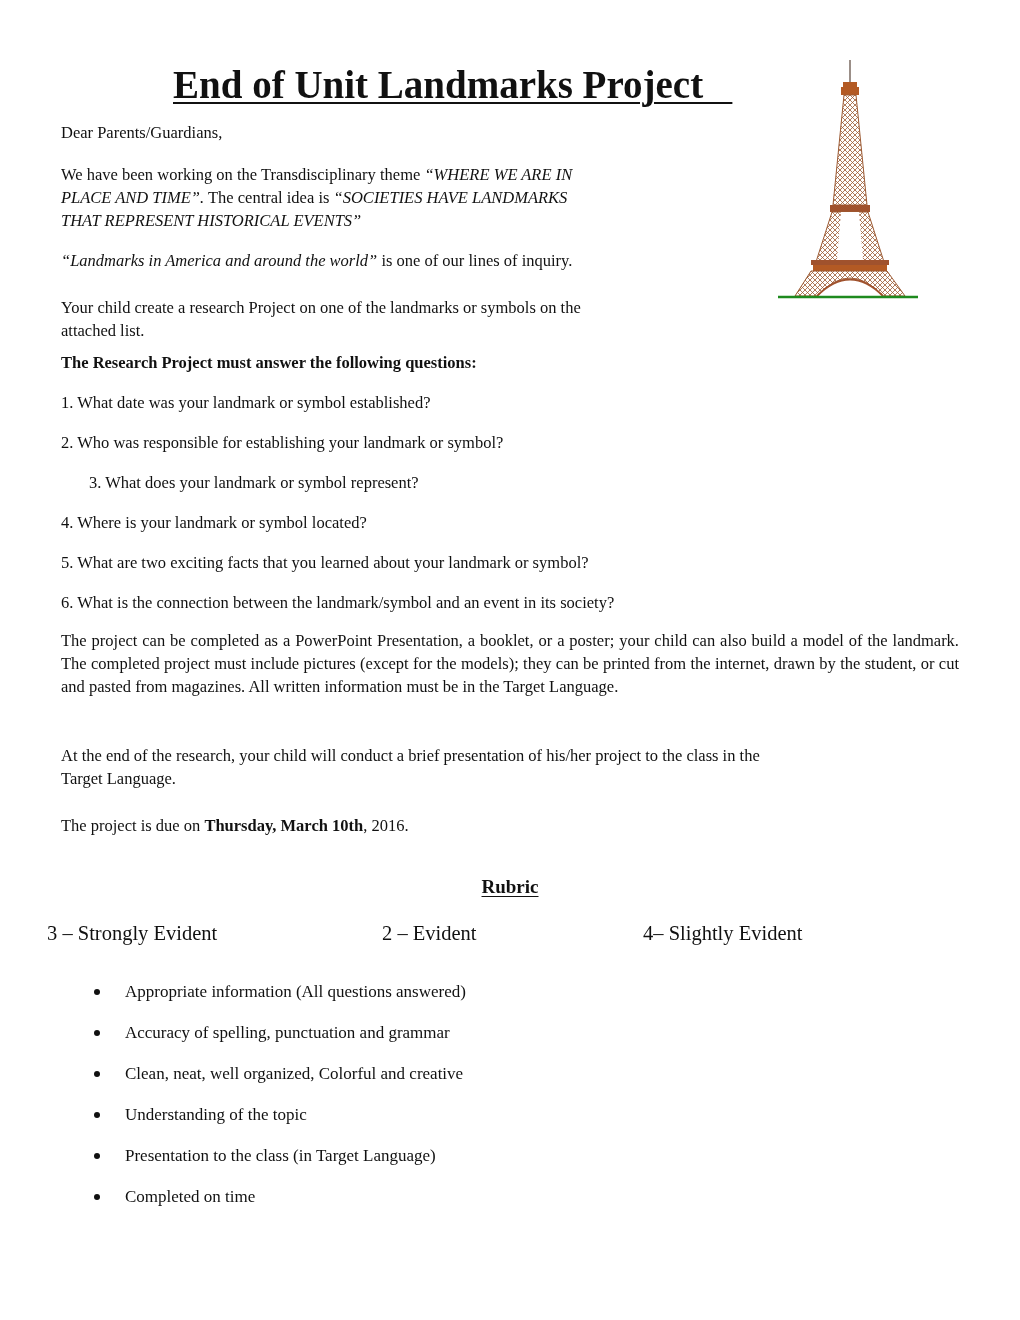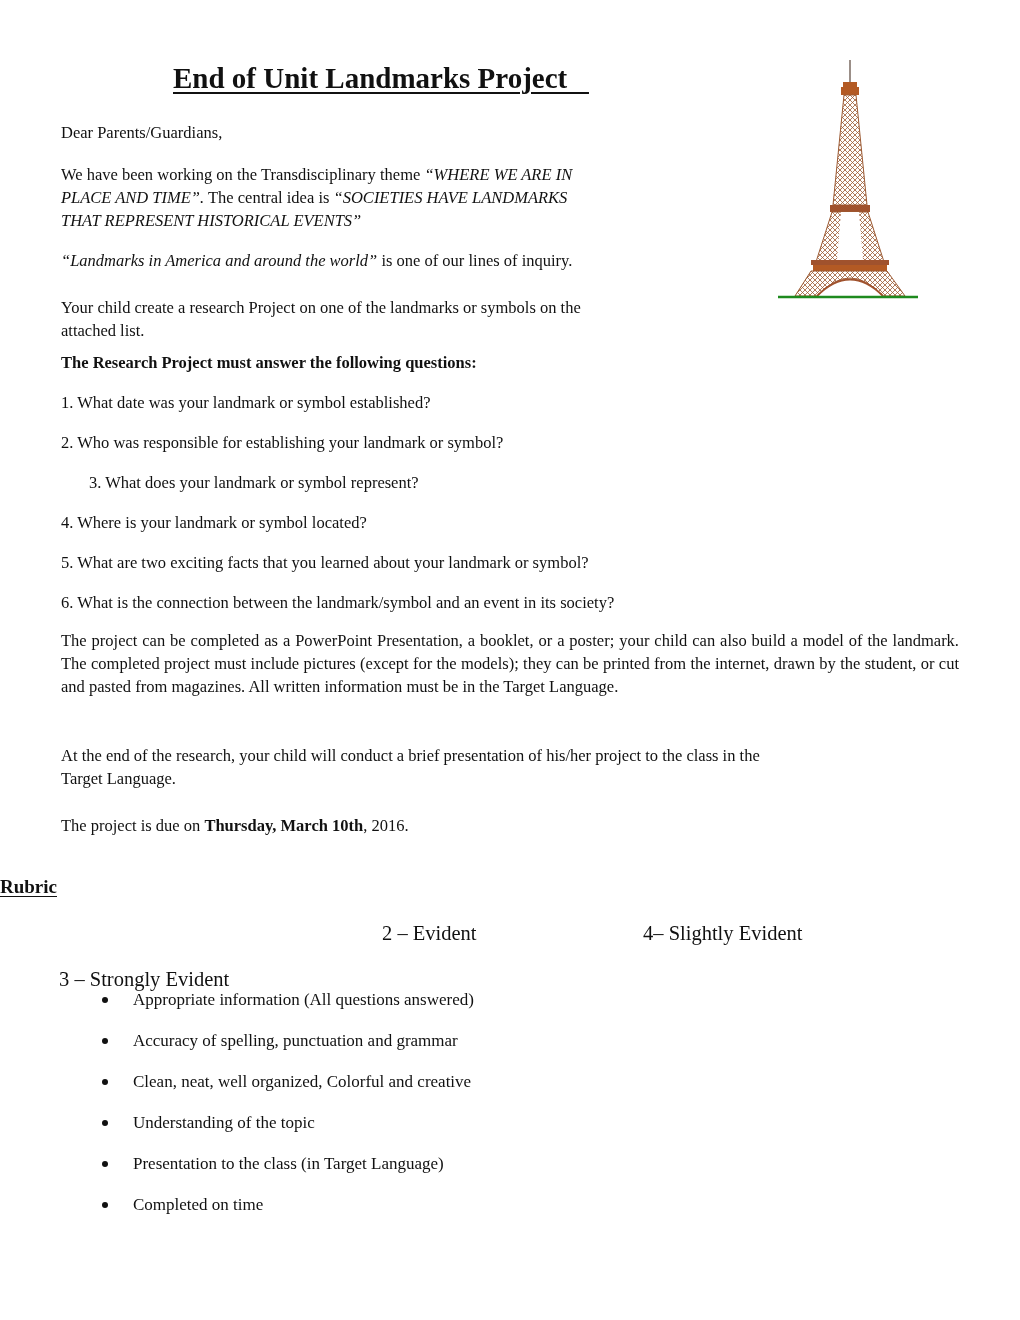--- a/index.html
+++ b/index.html
@@ -3,34 +3,34 @@
   <meta charset="utf-8">
   <style>
     html, body { margin: 0; padding: 0; background: #ffffff; }
     body {
       width: 1020px; height: 1320px; position: relative; overflow: hidden;
       font-family: "Liberation Serif", "DejaVu Serif", serif;
       color: #111111;
     }
     .abs { position: absolute; }
     .title {
-      left: 173px; top: 62px; font-size: 29px; font-weight: bold;
+      left: 173px; top: 62px; font-size: 39px; font-weight: bold;
       text-decoration: underline; text-decoration-thickness: 2px; text-underline-offset: 4px;
       white-space: pre; letter-spacing: 0px;
     }
     .p { font-size: 16.5px; line-height: 23px; left: 61px; }
     .bi { font-weight: normal; font-style: italic; }
     .b { font-weight: bold; text-align: center; }
     .justify { text-align: justify; width: 898px; }
     .rubric-title {
-      left: 0; width: 1020px; text-align: left; top: 876px;
+      left: 0; width: 1020px; text-align: center; top: 876px;
       font-size: 19px; font-weight: bold; text-decoration: underline; text-underline-offset: 3px;
     }
     .scale { top: 922px; font-size: 20.5px; }
-    .bullets { left: 90px; top: 976px; list-style: none; margin: 12px; padding: 0; }
+    .bullets { left: 90px; top: 976px; list-style: none; margin: 4px; padding: 0; }
     .bullets li { position: relative; height: 41px; font-size: 17px; line-height: 24px; padding-left: 31px; }
     .bullets li .dot {
       position: absolute; left: 0; top: 9px; width: 6px; height: 6px; border-radius: 50%; background: #111;
     }
     svg.tower { position: absolute; left: 775px; top: 60px; }
   </style>
 </head>
 <body>
 
 <div class="abs title">End of Unit Landmarks Project   </div>
@@ -95,21 +95,21 @@
   <span>At the end of the research, your child will conduct a brief presentation of his/her project to the class in the</span><br>
   <span>Target Language.</span>
 </div>
 
 <div class="abs p" style="top:814px;">
   <span>The project is due on </span><span class="b">Thursday, March 10th</span><span>, 2016.</span>
 </div>
 
 <div class="abs rubric-title">Rubric</div>
 
-<div class="abs scale" style="left:59px;margin-top:46px;">3 – Strongly Evident</div>
+<div class="abs scale" style="left:47px;">3 – Strongly Evident</div>
 <div class="abs scale" style="left:382px;">2 – Evident</div>
 <div class="abs scale" style="left:643px;">4– Slightly Evident</div>
 
 <ul class="abs bullets">
   <li><span class="dot"></span><span>Appropriate information (All questions answered)</span></li>
   <li><span class="dot"></span><span>Accuracy of spelling, punctuation and grammar</span></li>
   <li><span class="dot"></span><span>Clean, neat, well organized, Colorful and creative</span></li>
   <li><span class="dot"></span><span>Understanding of the topic</span></li>
   <li><span class="dot"></span><span>Presentation to the class (in Target Language)</span></li>
   <li><span class="dot"></span><span>Completed on time</span></li>

